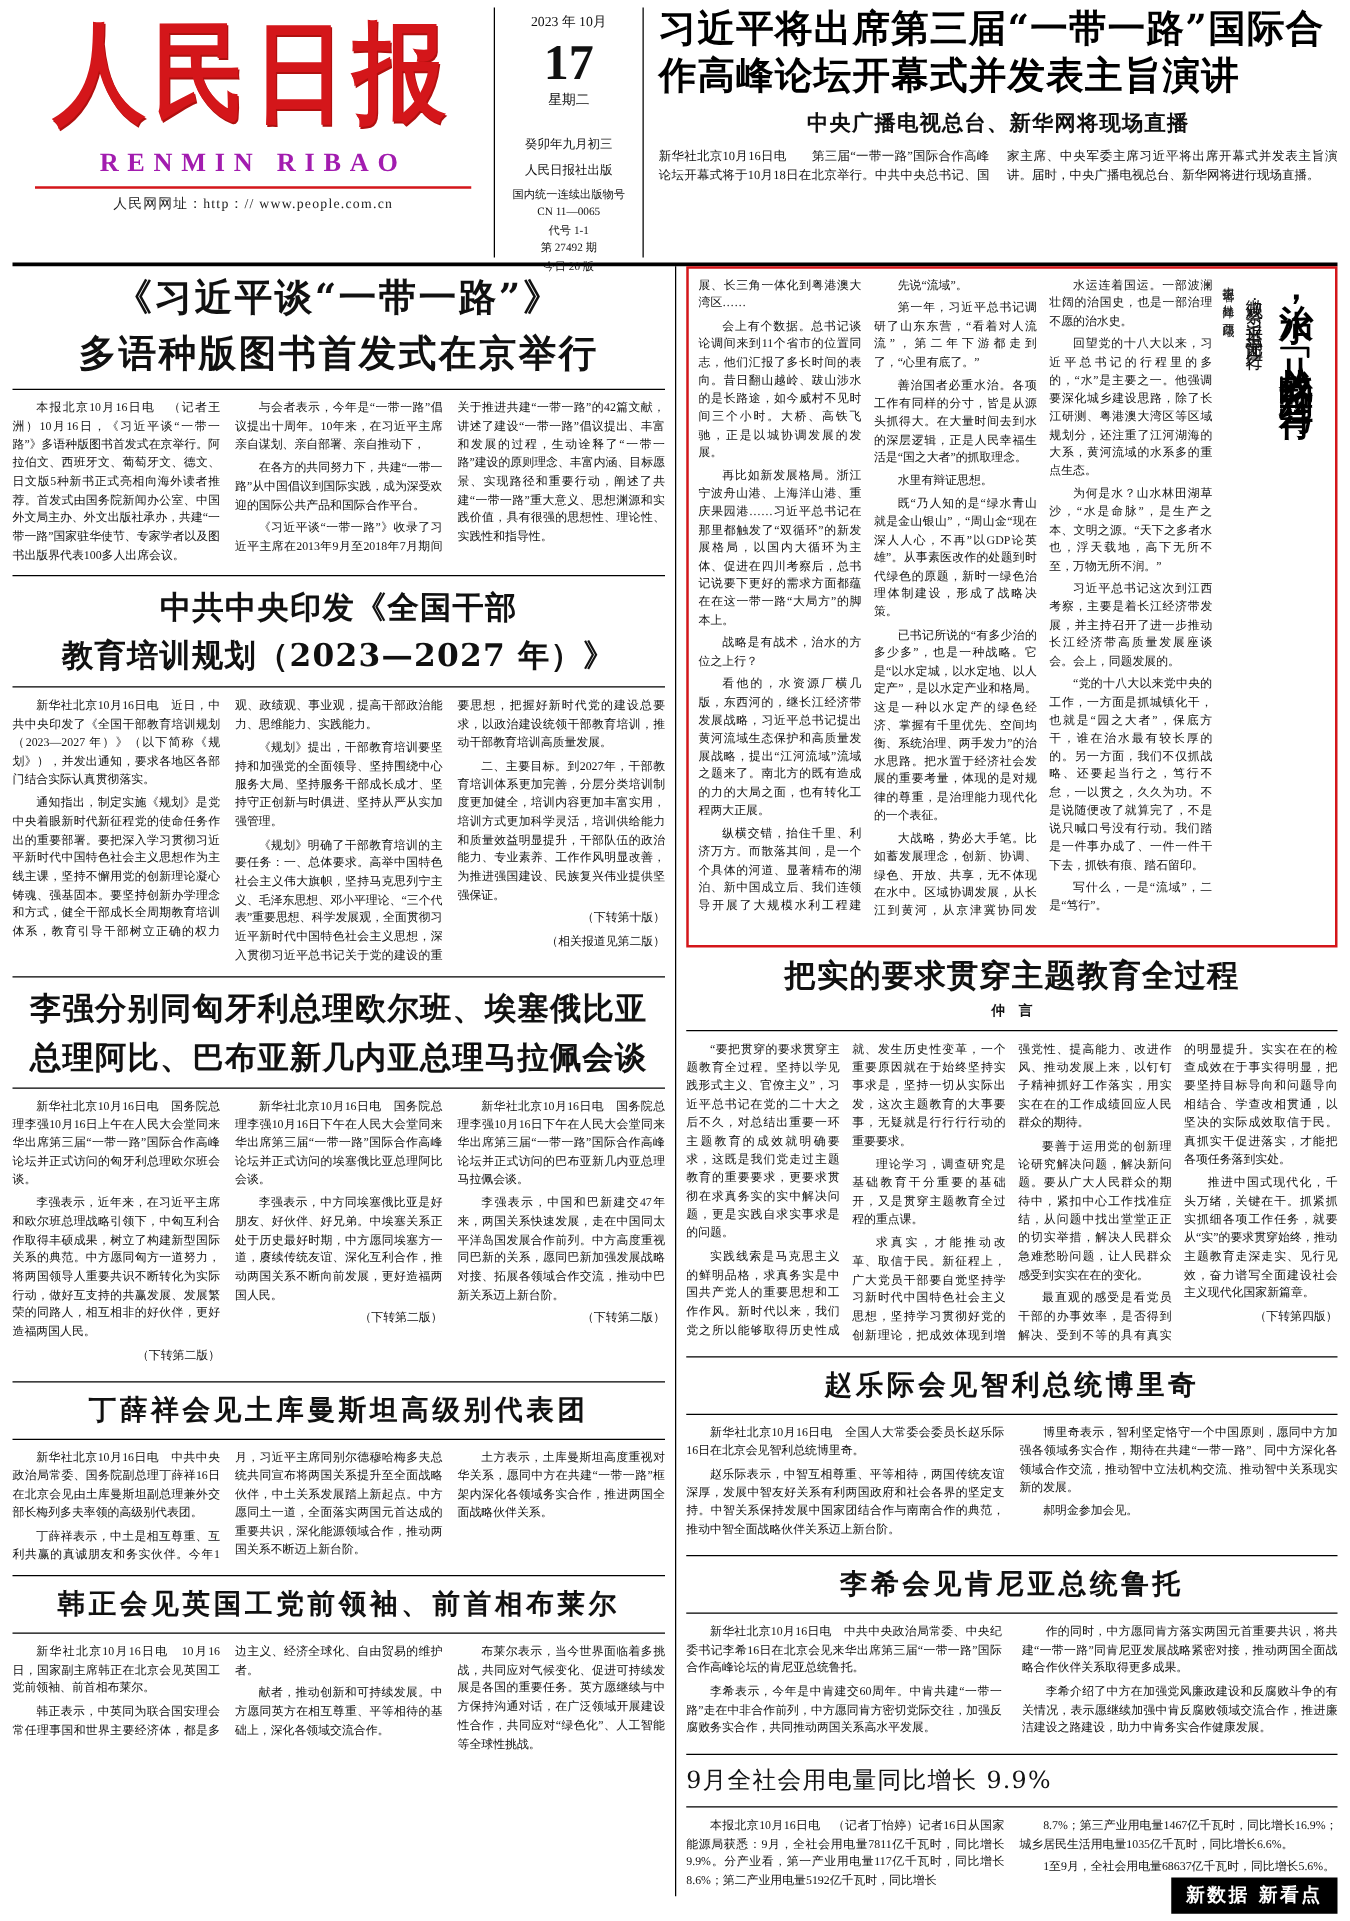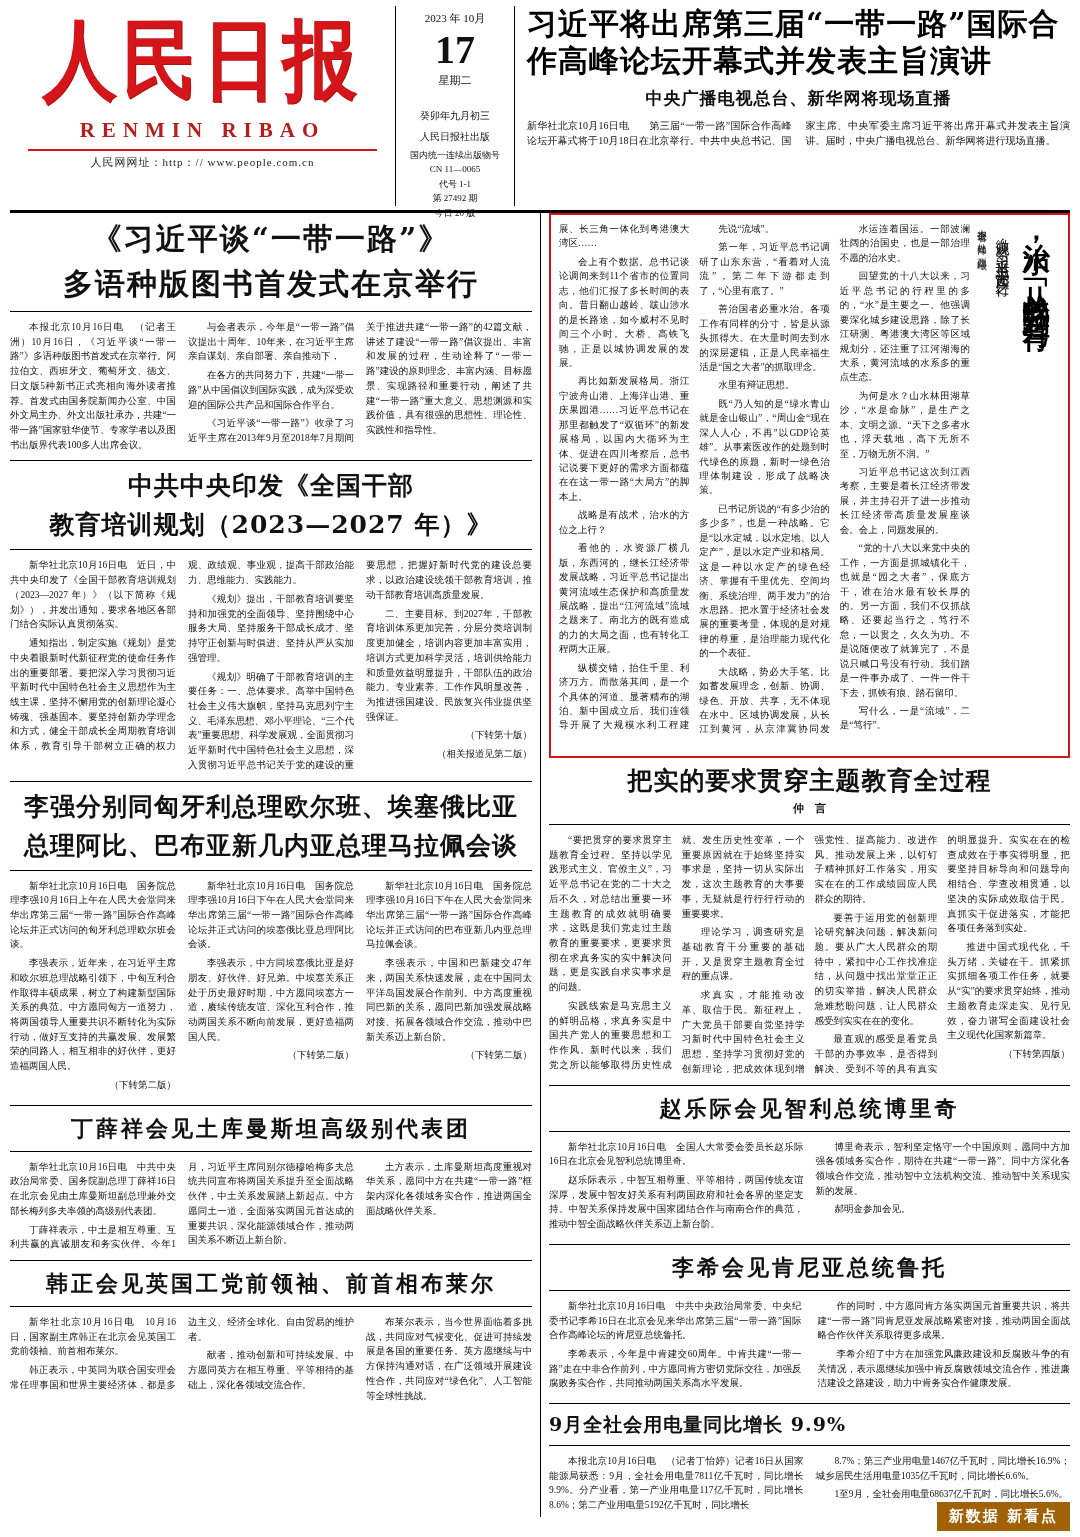--- a/index.html
+++ b/index.html
@@ -11,21 +11,21 @@
   
   .masthead{display:flex;align-items:flex-start;padding:6px 10px 0 10px;height:210px;box-sizing:border-box;justify-content:flex-end;}
   .logo-block{width:385px;flex:0 0 385px;text-align:center;padding-top:8px;}
   .logo-chars{
     font-family:"DejaVu Serif",serif;font-weight:bold;color:#d4161a;
     font-size:74px;letter-spacing:6px;line-height:1.05;
     transform:scaleY(1.18);transform-origin:top center;
     text-shadow:1px 1px 0 #b0100f;
   }
   .logo-pinyin{
-    margin-top:26px;color:#b91c1c;font-family:"Liberation Serif",serif;
+    margin-top:26px;color:#a21caf;font-family:"Liberation Serif",serif;
     font-size:21px;letter-spacing:7px;font-weight:bold;
   }
   .logo-rule{border-top:2px solid #d4161a;margin:6px 18px 4px 18px;}
   .logo-url{font-size:11px;color:#222;letter-spacing:1px;}
   .date-block{
     width:120px;flex:0 0 120px;border-left:1px solid #000;border-right:1px solid #000;
     text-align:center;font-size:10.5px;line-height:1.5;padding:4px 4px 0 4px;box-sizing:border-box;
     height:200px;
   }
   .date-ym{font-size:11px;}
@@ -58,21 +58,21 @@
   }
   .title-lg{
     font-family:"DejaVu Serif",serif;font-weight:bold;font-size:25px;line-height:1.32;
     text-align:center;letter-spacing:1px;margin:6px 0 4px;
   }
   .title-md{
     font-family:"DejaVu Serif",serif;font-weight:bold;font-size:22px;line-height:1.32;
     text-align:center;letter-spacing:3px;margin:6px 0 4px;
   }
   .title-sm{
-    font-family:"DejaVu Serif",serif;font-weight:bold;font-size:19px;line-height:1.3;
+    font-family:"DejaVu Serif",serif;font-weight:normal;font-size:19px;line-height:1.3;
     text-align:center;letter-spacing:2px;margin:5px 0 4px;
   }
   .cols3{column-count:3;column-gap:12px;}
   .cols4{column-count:4;column-gap:10px;}
   .body-txt{font-size:9.5px;line-height:1.55;text-align:justify;}
   .body-txt p{margin:0 0 4px;text-indent:2em;}
   .jump{text-align:right;display:block;text-indent:0;}
   
   .feature{
     border:2px solid #d4161a;padding:7px 8px;box-sizing:border-box;
@@ -92,21 +92,21 @@
   }
   .v-by{
     writing-mode:vertical-rl;font-size:9.5px;letter-spacing:1px;line-height:1.6;
     align-self:flex-start;margin-right:3px;color:#222;
   }
   .feat-body{flex:1;font-size:9.5px;line-height:1.52;text-align:justify;
     column-count:3;column-gap:10px;direction:rtl;}
   .feat-body p{margin:0 0 4px;text-indent:2em;direction:ltr;text-align:justify;}
   
   .redbar{
-    position:absolute;right:10px;bottom:6px;background:#a16207;color:#fff;
+    position:absolute;right:10px;bottom:6px;background:#000000;color:#fff;
     font-family:"DejaVu Serif",serif;font-weight:bold;font-size:15px;
     padding:5px 12px;letter-spacing:2px;
   }
   .center-sub{text-align:center;font-size:11px;margin:2px 0 6px;font-weight:bold;}
 </style>
 </head>
 <body>
 
 <div class="masthead">
   <div class="logo-block">

